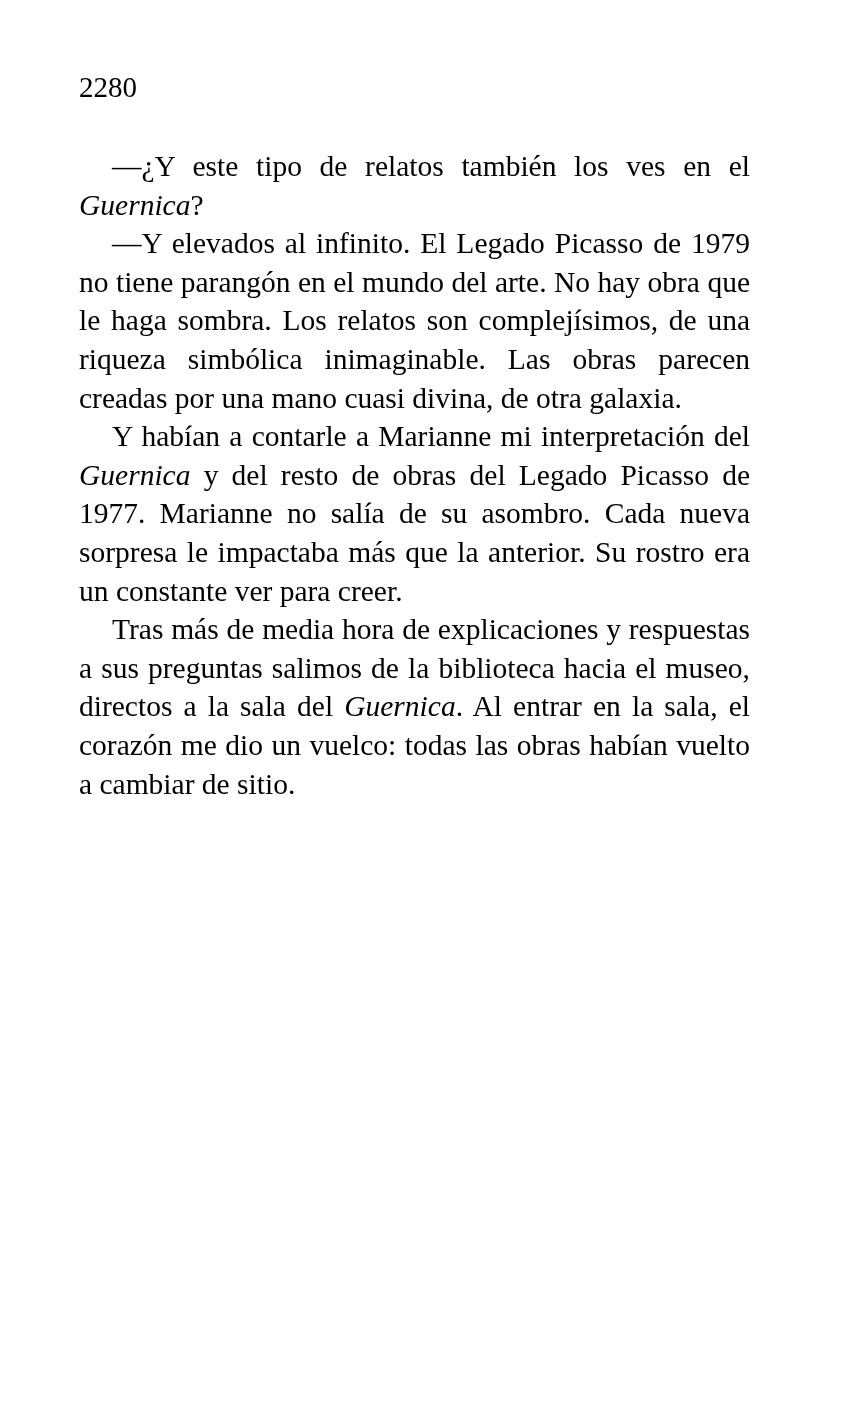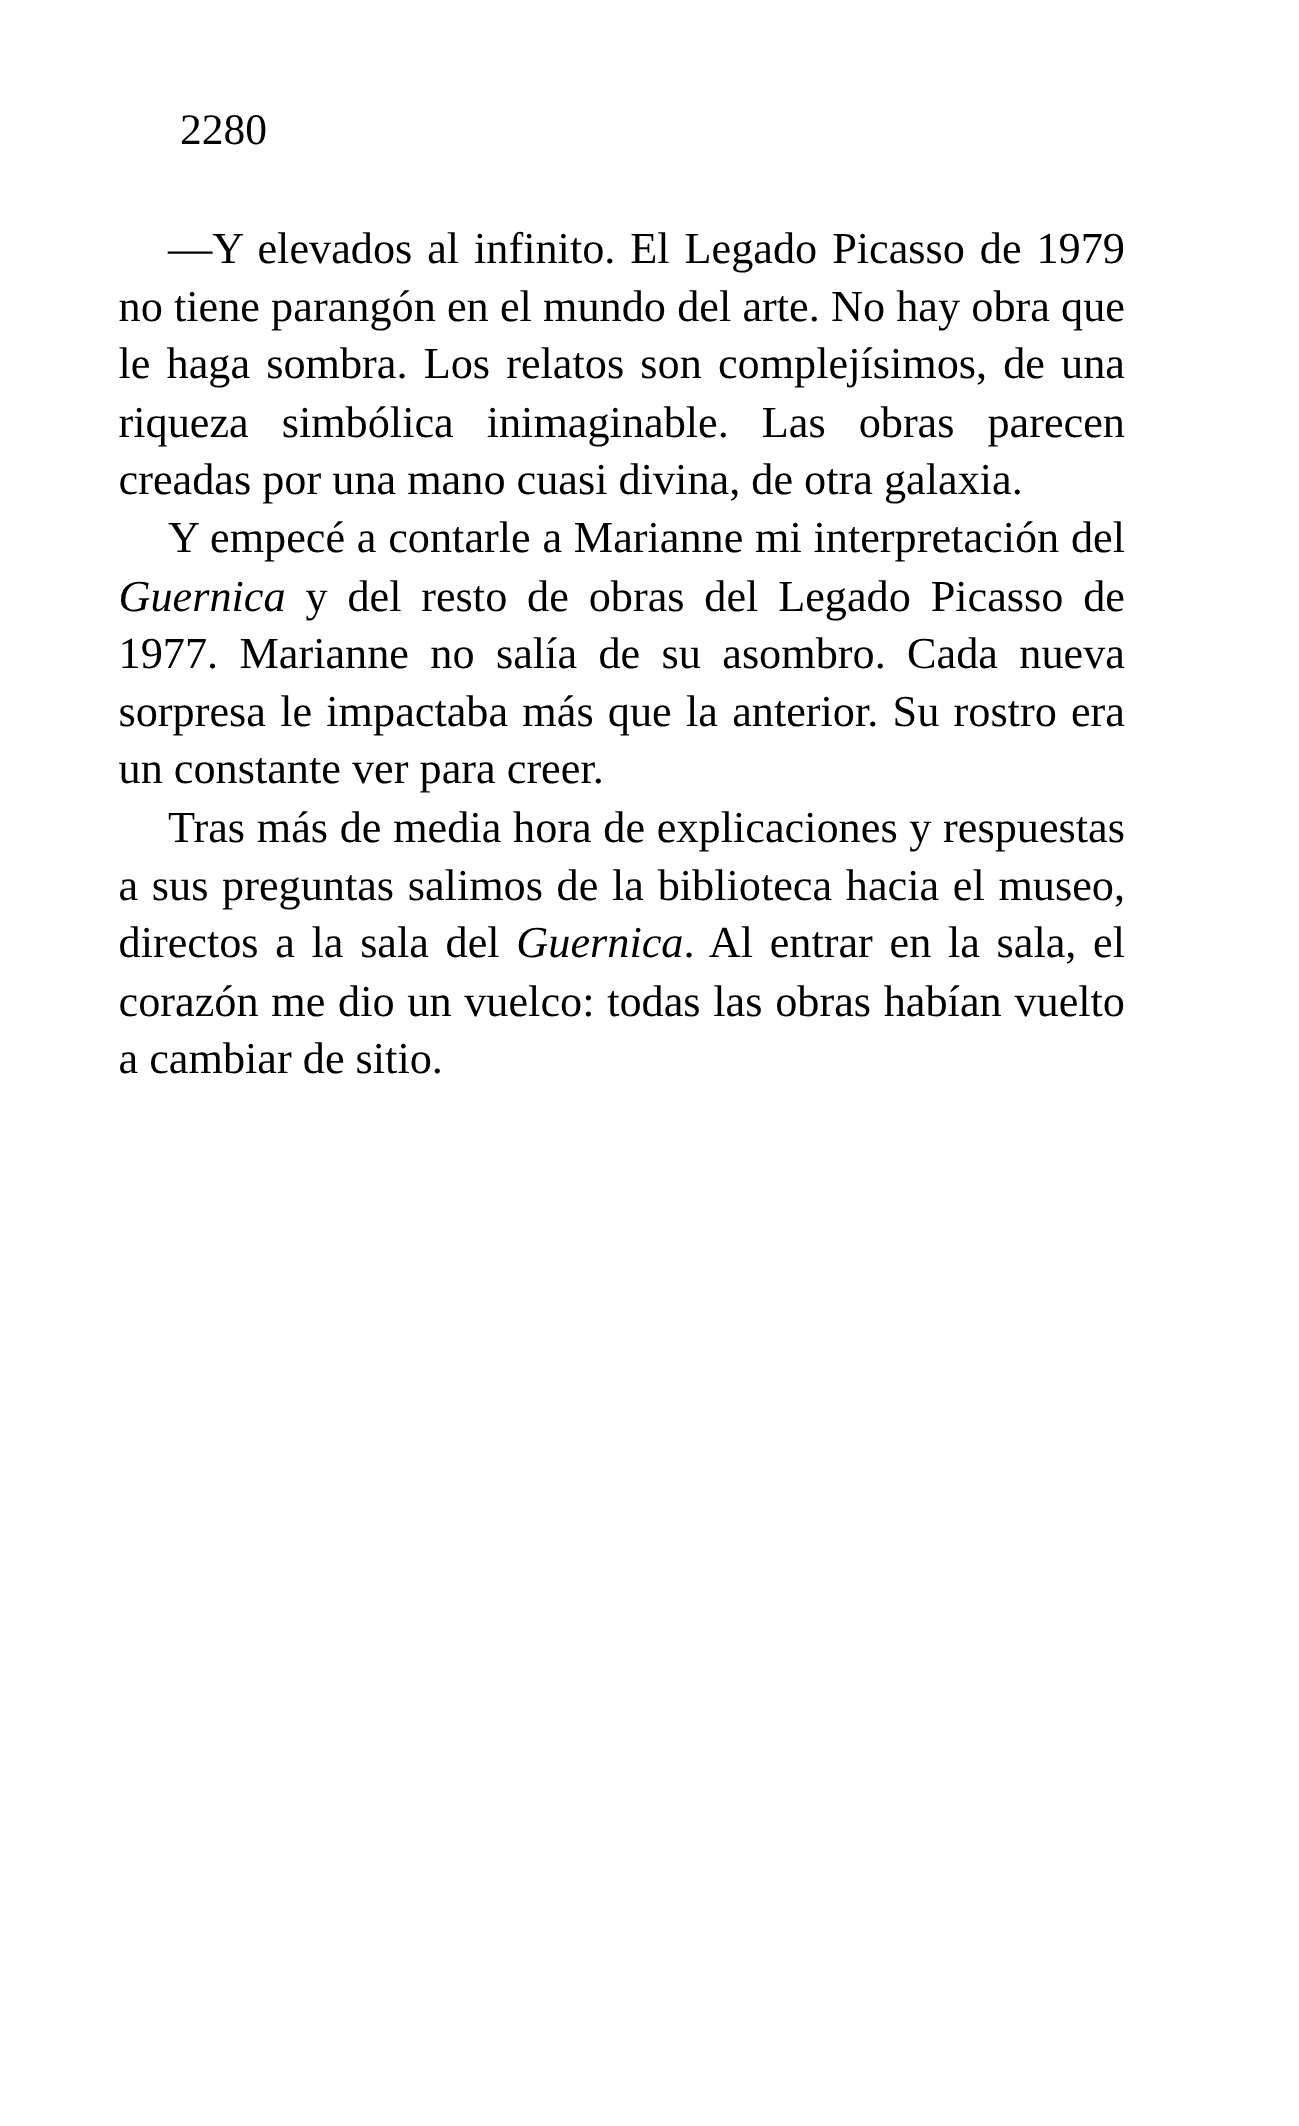--- a/index.html
+++ b/index.html
@@ -16,21 +16,20 @@
     font-family: "Liberation Serif", "DejaVu Serif", serif;
     overflow: hidden;
   }
   .page-number {
     position: absolute;
     left: 79px;
     top: 72px;
     font-size: 29px;
     line-height: 1.1;
     color: #000000;
-    margin-left: 41px;
   }
   .body-text {
     position: absolute;
     left: 79px;
     top: 147px;
     width: 671px;
     font-size: 29.5px;
     line-height: 38.6px;
     text-align: justify;
     color: #000000;
@@ -46,21 +45,22 @@
 </style>
 </head>
 <body>
 
 <div class="page">
 
   <div class="page-number">2280</div>
 
   <div class="body-text">
 
+    <p><span>—¿Y este tipo de relatos también los ves en el </span><span class="italic">Guernica</span><span>?</span></p>
 
     <p><span>—Y elevados al infinito. El Legado Picasso de 1979 no tiene parangón en el mundo del arte. No hay obra que le haga sombra. Los relatos son complejísimos, de una riqueza simbólica inimaginable. Las obras parecen creadas por una mano cuasi divina, de otra galaxia.</span></p>
 
-    <p><span>Y empecé a contarle a Marianne mi interpretación del </span><span class="italic">Guernica</span><span> y del resto de obras del Legado Picasso de 1977. Marianne no salía de su asombro. Cada nueva sorpresa le impactaba más que la anterior. Su rostro era un constante ver para creer.</span></p>
+    <p><span>Y habían a contarle a Marianne mi interpretación del </span><span class="italic">Guernica</span><span> y del resto de obras del Legado Picasso de 1977. Marianne no salía de su asombro. Cada nueva sorpresa le impactaba más que la anterior. Su rostro era un constante ver para creer.</span></p>
 
     <p><span>Tras más de media hora de explicaciones y respuestas a sus preguntas salimos de la biblioteca hacia el museo, directos a la sala del </span><span class="italic">Guernica</span><span>. Al entrar en la sala, el corazón me dio un vuelco: todas las obras habían vuelto a cambiar de sitio.</span></p>
 
   </div>
 </div>
 
 </body></html>

